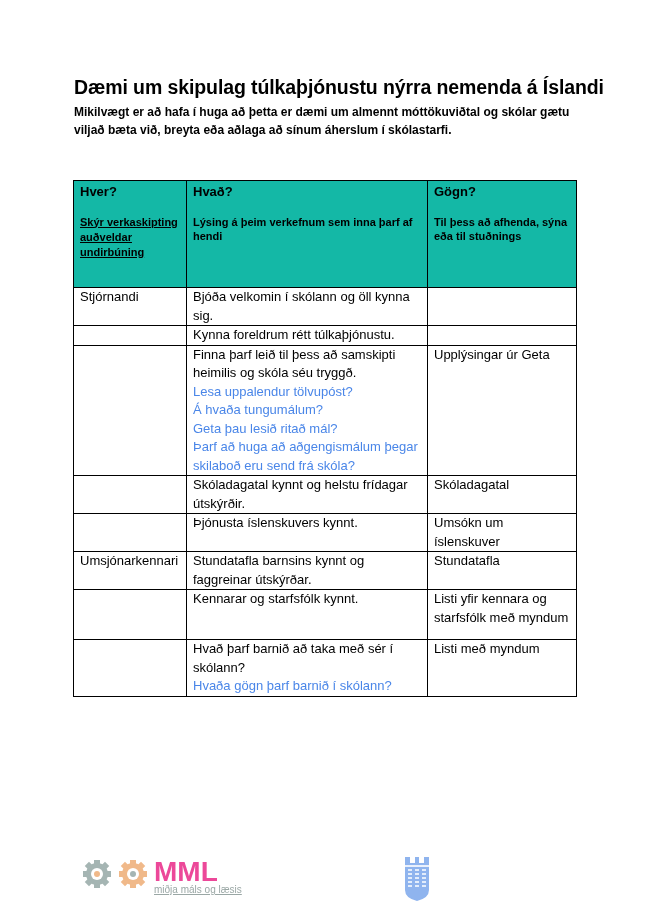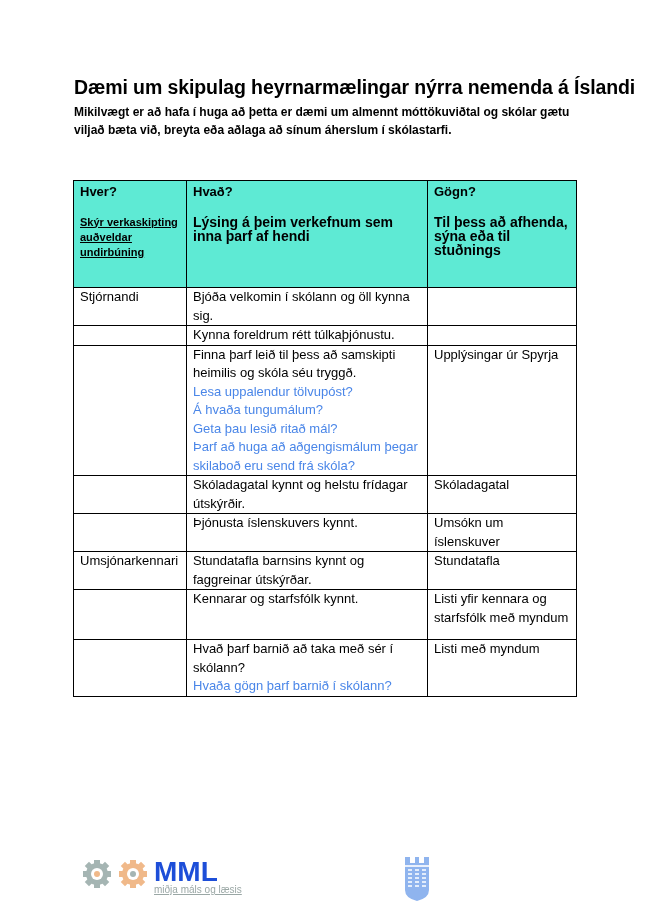--- a/index.html
+++ b/index.html
@@ -2,37 +2,37 @@
 <html><head>
   <meta charset="utf-8">
   <style>
     html, body { margin: 0; padding: 0; background: #ffffff; }
     body { width: 651px; height: 924px; position: relative; overflow: hidden; font-family: "Liberation Sans", sans-serif; color: #000; }
     .title { position: absolute; left: 74px; top: 76px; font-size: 19.5px; font-weight: bold; letter-spacing: -0.1px; white-space: nowrap; }
     .intro { position: absolute; left: 74px; top: 103px; width: 520px; font-size: 12px; font-weight: bold; line-height: 18px; }
     table.plan { position: absolute; left: 73px; top: 180px; border-collapse: collapse; table-layout: fixed; width: 503px; font-size: 13px; line-height: 18.5px; }
     table.plan td { border: 1px solid #000; vertical-align: top; padding: 0 6px; }
     col.c1 { width: 113px; } col.c2 { width: 241px; } col.c3 { width: 149px; }
-    tr.head td { background: #5eead4; height: 104px; padding-top: 2px; }
+    tr.head td { background: #14b8a6; height: 104px; padding-top: 2px; }
     .h-label { font-weight: bold; font-size: 13px; display: block; margin-bottom: 13px; }
-    .h-sub { font-weight: bold; font-size: 14px; line-height: 14px; display: block; }
+    .h-sub { font-weight: bold; font-size: 11px; line-height: 14px; display: block; }
     .h-sub.big { font-size: 11px; line-height: 15px; text-decoration: underline; }
     .blue { color: #4a86e8; }
     .logos { position: absolute; left: 0; top: 850px; width: 651px; height: 60px; }
     .mml { position: absolute; left: 80px; top: 8px; display: flex; align-items: flex-start; }
     .mml-text { margin-left: 2px; }
-    .mml-big { font-size: 28px; font-weight: bold; color: #1d4ed8; line-height: 28px; letter-spacing: 0px; }
+    .mml-big { font-size: 28px; font-weight: bold; color: #ec4899; line-height: 28px; letter-spacing: 0px; }
     .mml-small { font-size: 10px; color: #9aa7a5; line-height: 9px; margin-top: -1px; text-decoration: underline; }
     .rvk { position: absolute; left: 404px; top: 6px; display: flex; align-items: center; }
     .rvk-text { font-size: 26px; font-weight: bold; color: #8e8e8e; margin-left: 12px; letter-spacing: 0.2px; }
   </style>
 </head>
 <body>
 
-<div class="title">Dæmi um skipulag heyrnarmælingar nýrra nemenda á Íslandi</div>
+<div class="title">Dæmi um skipulag túlkaþjónustu nýrra nemenda á Íslandi</div>
 <div class="intro">Mikilvægt er að hafa í huga að þetta er dæmi um almennt móttökuviðtal og skólar gætu viljað bæta við, breyta eða aðlaga að sínum áherslum í skólastarfi.</div>
 
 <table class="plan">
   <colgroup>
       <col class="c1">
       <col class="c2">
       <col class="c3">
     </colgroup>
   <tbody>
       <tr class="head">
@@ -62,21 +62,21 @@
   </tr>
   <tr style="height:114px">
     <td></td>
     <td>
       <div>Finna þarf leið til þess að samskipti heimilis og skóla séu tryggð.</div>
       <div class="blue">Lesa uppalendur tölvupóst?</div>
       <div class="blue">Á hvaða tungumálum?</div>
       <div class="blue">Geta þau lesið ritað mál?</div>
       <div class="blue">Þarf að huga að aðgengismálum þegar skilaboð eru send frá skóla?</div>
     </td>
-    <td>Upplýsingar úr Spyrja</td>
+    <td>Upplýsingar úr Geta</td>
   </tr>
   <tr style="height:33px">
     <td></td>
     <td>Skóladagatal kynnt og helstu frídagar útskýrðir.</td>
     <td>Skóladagatal</td>
   </tr>
   <tr style="height:34px">
     <td></td>
     <td>Þjónusta íslenskuvers kynnt.</td>
     <td>Umsókn um íslenskuver</td>

